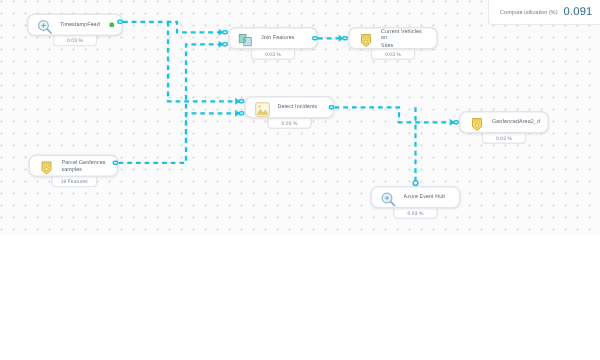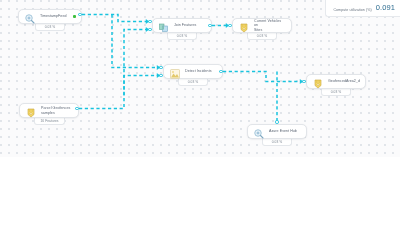--- a/index.html
+++ b/index.html
@@ -104,21 +104,21 @@
     position: absolute;
     top: 0;
     right: 0;
     background: #ffffff;
     border: 0.7px solid #e6e9ed;
     border-top: none;
     border-right: none;
     border-radius: 0 0 0 3px;
     padding: 3px 5px 3.5px 7px;
     display: flex;
-    align-items: flex-end;
+    align-items: center;
     gap: 4px;
     z-index: 9;
   }
 
   #readout .ro-label {
     font-size: 3.6px;
     color: #6b7682;
     letter-spacing: 0.05px;
   }
 

